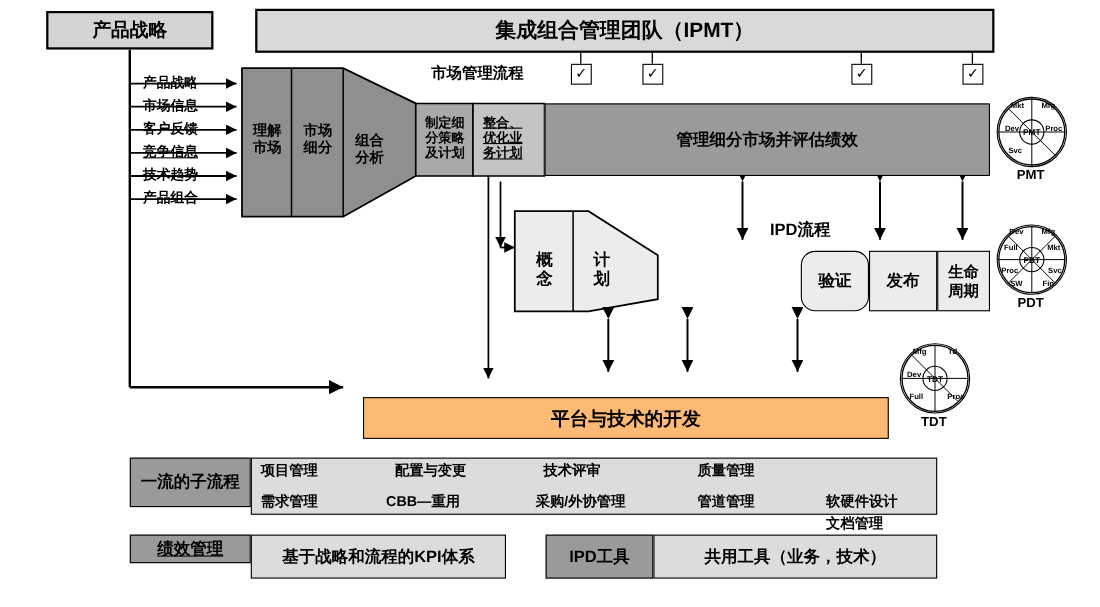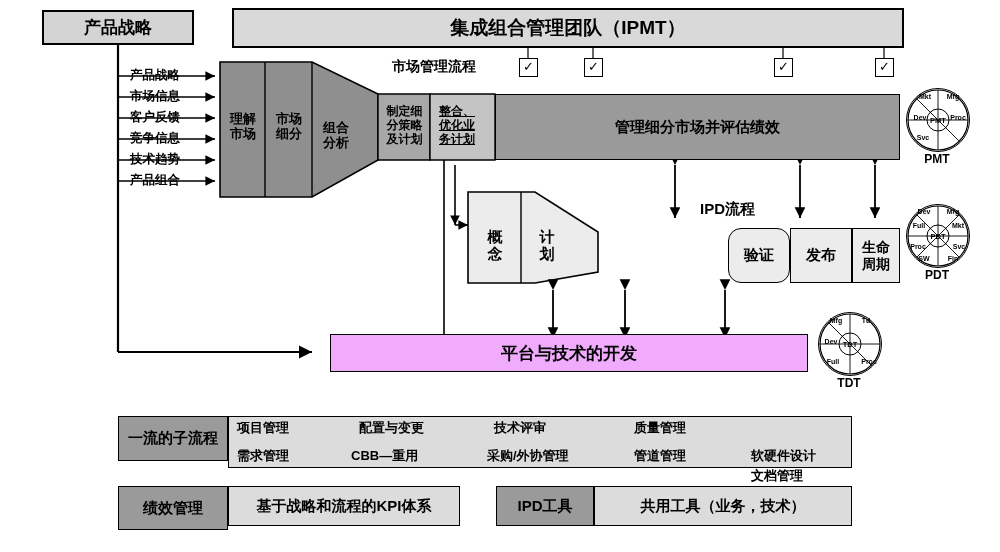--- a/index.html
+++ b/index.html
@@ -13,21 +13,21 @@
   }
   .canvas{position:absolute;left:0;top:0;width:1000px;height:552px;}
   .box{position:absolute;box-sizing:border-box;border:1px solid #000;display:flex;align-items:center;justify-content:center;text-align:center;font-weight:bold;}
   .lbl{position:absolute;font-weight:bold;}
 
   
   .c-strategy{background:#d4d4d4;}
   .c-ipmt{background:#d9d9d9;}
   .c-manage{background:#9a9a9a;}
   .c-light{background:#ececec;}
-  .c-platform{background:#f0abfc;}
+  .c-platform{background:#fdba74;margin-top:27px;}
   .c-subproc-head{background:#9a9a9a;}
   .c-subproc-body{background:#dcdcdc;}
   .c-perf{background:#9a9a9a;}
   .c-kpi{background:#dcdcdc;}
   .c-ipdtool{background:#9a9a9a;}
   .c-common{background:#dcdcdc;}
   .md{font-size:13px;}
   .xl{font-size:17px;}
 
   .left-label{position:absolute;font-size:12.5px;font-weight:bold;white-space:nowrap;}
@@ -106,21 +106,21 @@
   </div>
 
   <div class="checkbox" style="left:519px;top:58px;"><span>✓</span></div>
   <div class="checkbox" style="left:584px;top:58px;"><span>✓</span></div>
   <div class="checkbox" style="left:774px;top:58px;"><span>✓</span></div>
   <div class="checkbox" style="left:875px;top:58px;"><span>✓</span></div>
 
   <div class="left-label" style="left:130px;top:67px;">产品战略</div>
   <div class="left-label" style="left:130px;top:88px;">市场信息</div>
   <div class="left-label" style="left:130px;top:109px;">客户反馈</div>
-  <div class="left-label" style="left:130px;top:130px;">竞争信息</div>
+  <div class="left-label" style="left:130px;top:130px;text-decoration:underline;">竞争信息</div>
   <div class="left-label" style="left:130px;top:151px;">技术趋势</div>
   <div class="left-label" style="left:130px;top:172px;">产品组合</div>
 
   <div class="lbl md" style="left:392px;top:58px;font-size:14px;">市场管理流程</div>
 
   <div class="funnel-txt" style="left:222px;top:112px;width:42px;white-space:pre-line;">理解
 市场</div>
   <div class="funnel-txt" style="left:267px;top:112px;width:44px;white-space:pre-line;">市场
 细分</div>
   <div class="funnel-txt" style="left:314px;top:104px;width:44px;white-space:pre-line;margin-top:17px;">组合
@@ -226,21 +226,21 @@
     </div>
     <div style="position:absolute;left:0;top:28px;width:100%;height:22px;">
       <span class="lbl md" style="left:8px;top:2px;">需求管理</span>
       <span class="lbl md" style="left:122px;top:2px;">CBB—重用</span>
       <span class="lbl md" style="left:258px;top:2px;">采购/外协管理</span>
       <span class="lbl md" style="left:405px;top:2px;">管道管理</span>
       <span class="lbl md" style="left:522px;top:2px;">软硬件设计</span>
     </div>
   </div>
 
-  <div class="box c-perf" style="left:118px;top:486px;width:110px;height:44px;font-size:15px;">
+  <div class="box c-perf" style="left:118px;top:486px;width:110px;height:26px;font-size:15px;text-decoration:underline;">
     <span>绩效管理</span>
   </div>
   <div class="box c-kpi" style="left:228px;top:486px;width:232px;height:40px;font-size:15px;">
     <span>基于战略和流程的KPI体系</span>
   </div>
   <div class="box c-ipdtool" style="left:496px;top:486px;width:98px;height:40px;font-size:15px;">
     <span>IPD工具</span>
   </div>
   <div class="box c-common" style="left:594px;top:486px;width:258px;height:40px;font-size:15px;">
     <span>共用工具（业务，技术）</span>

